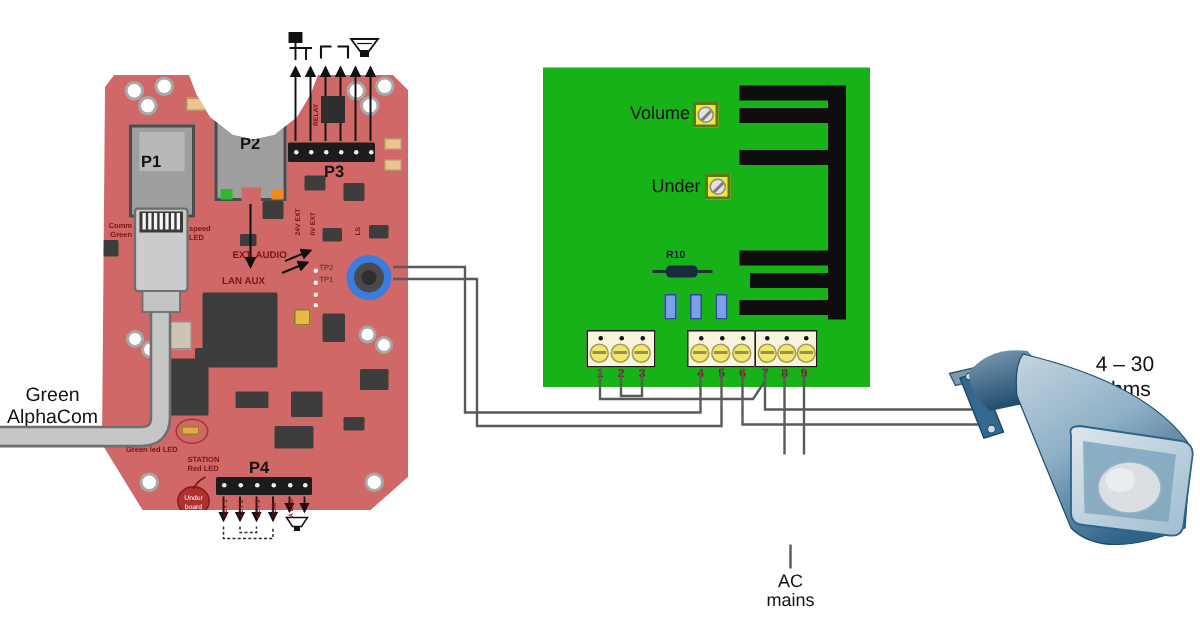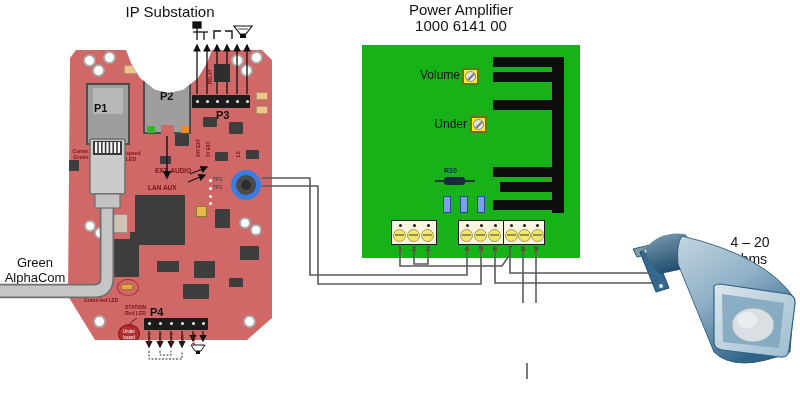--- a/index.html
+++ b/index.html
@@ -34,25 +34,20 @@
     font-size:13px;color:#111;text-align:center;line-height:16px;padding-top:12px;}
   .plain{color:#111;text-align:center;}
   .wdot{position:absolute;width:3px;height:3px;border-radius:50%;background:#f5f5f5;}
   svg text{font-family:"Liberation Sans",sans-serif;}
 </style>
 </head>
 <body>
 
 <div id="stage">
 
-  <div class="abs ttl" style="left:70px;top:4px;width:200px;">IP Substation</div>
-  <div class="abs ttl" style="left:352px;top:2px;width:218px;">
-    <div>Power Amplifier</div>
-    <div>1000 6141 00</div>
-  </div>
 
   <div class="abs plain" style="left:0px;top:255px;width:70px;font-size:13px;line-height:15px;">
     <div>Green</div>
     <div>AlphaCom E</div>
   </div>
 
   <div class="abs board-red">
 
     <div class="abs hole" style="left:15px;top:4px;"></div>
     <div class="abs hole" style="left:35px;top:1px;"></div>
@@ -135,21 +130,21 @@
     </div>
     <div class="abs redlabel" style="left:16px;top:247px;font-size:5px;">Green led LED</div>
     <div class="abs redlabel" style="left:57px;top:254px;font-size:5px;line-height:6px;">
       <div>STATION</div>
       <div>Red LED</div>
     </div>
     <div class="abs" style="left:50px;top:274px;width:22px;height:20px;border-radius:50%;background:#b03030;border:1px solid #8a1a1a;box-sizing:border-box;color:#fff;font-size:4.5px;text-align:center;line-height:5.5px;padding-top:4px;">
       <div>Under</div>
       <div>board</div>
     </div>
-    <div class="abs jacklabel" style="left:82px;top:256px;">P4</div>
+    <div class="abs jacklabel" style="left:98px;top:256px;">P4</div>
     <div class="abs header-strip" style="left:76px;top:268px;width:64px;height:12px;">
       <div class="hdot" style="left:4px;top:4px;"></div>
       <div class="hdot" style="left:15px;top:4px;"></div>
       <div class="hdot" style="left:26px;top:4px;"></div>
       <div class="hdot" style="left:37px;top:4px;"></div>
       <div class="hdot" style="left:48px;top:4px;"></div>
       <div class="hdot" style="left:58px;top:4px;"></div>
     </div>
   </div>
 
@@ -215,23 +210,27 @@
     <div class="abs tnum" style="left:47px;top:199px;">2</div>
     <div class="abs tnum" style="left:61px;top:199px;">3</div>
     <div class="abs tnum" style="left:100px;top:199px;">4</div>
     <div class="abs tnum" style="left:114px;top:199px;">5</div>
     <div class="abs tnum" style="left:128px;top:199px;">6</div>
     <div class="abs tnum" style="left:143px;top:199px;">7</div>
     <div class="abs tnum" style="left:156px;top:199px;">8</div>
     <div class="abs tnum" style="left:169px;top:199px;">9</div>
   </div>
 
+  <div class="abs plain" style="left:500px;top:381px;width:54px;font-size:12px;line-height:13px;">
+    <div>AC</div>
+    <div>mains</div>
+  </div>
 
   <div class="abs plain" style="left:715px;top:234px;width:70px;font-size:14px;line-height:17px;">
-    <div>4 – 20</div>
+    <div>4 – 30</div>
     <div>ohms</div>
   </div>
 
   <svg class="abs" style="left:0;top:0;z-index:6;pointer-events:none;" width="800" height="411" viewBox="0 0 800 411">
     <defs>
       <marker id="arr" markerWidth="7" markerHeight="7" refX="5" refY="3" orient="auto">
         <path d="M0,0 L6,3 L0,6 Z" fill="#111"></path>
       </marker>
       <linearGradient id="gBody" x1="0" y1="0" x2="0.55" y2="1">
         <stop offset="0" stop-color="#c3d5e1"></stop>

